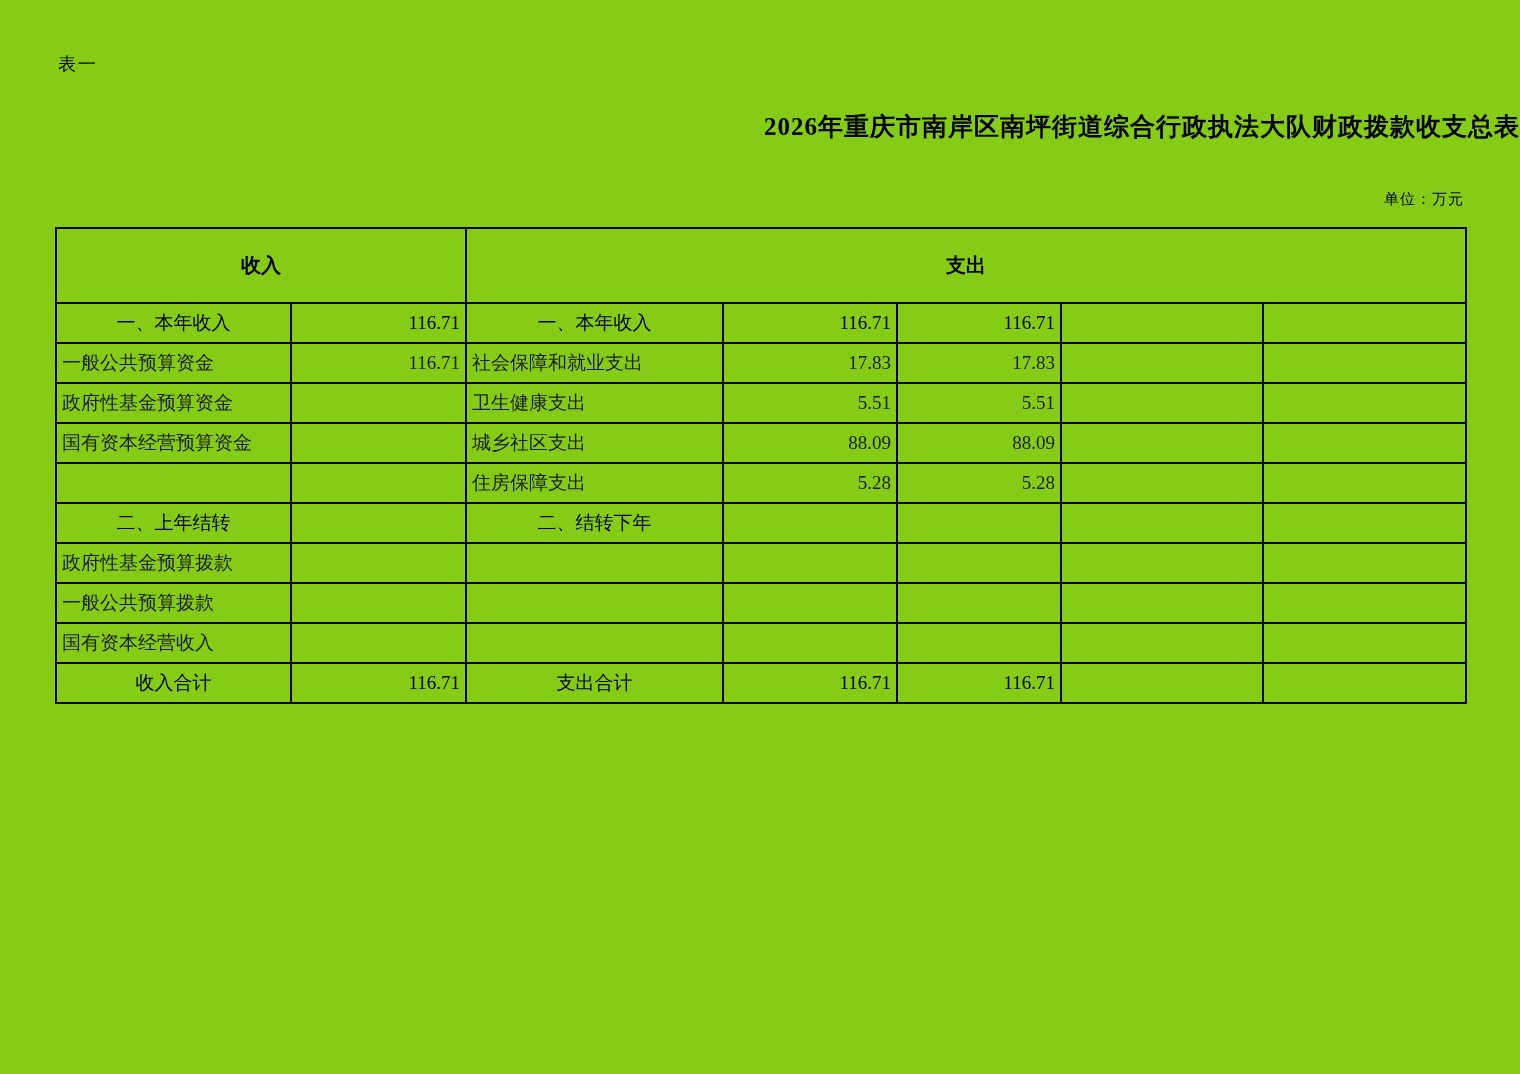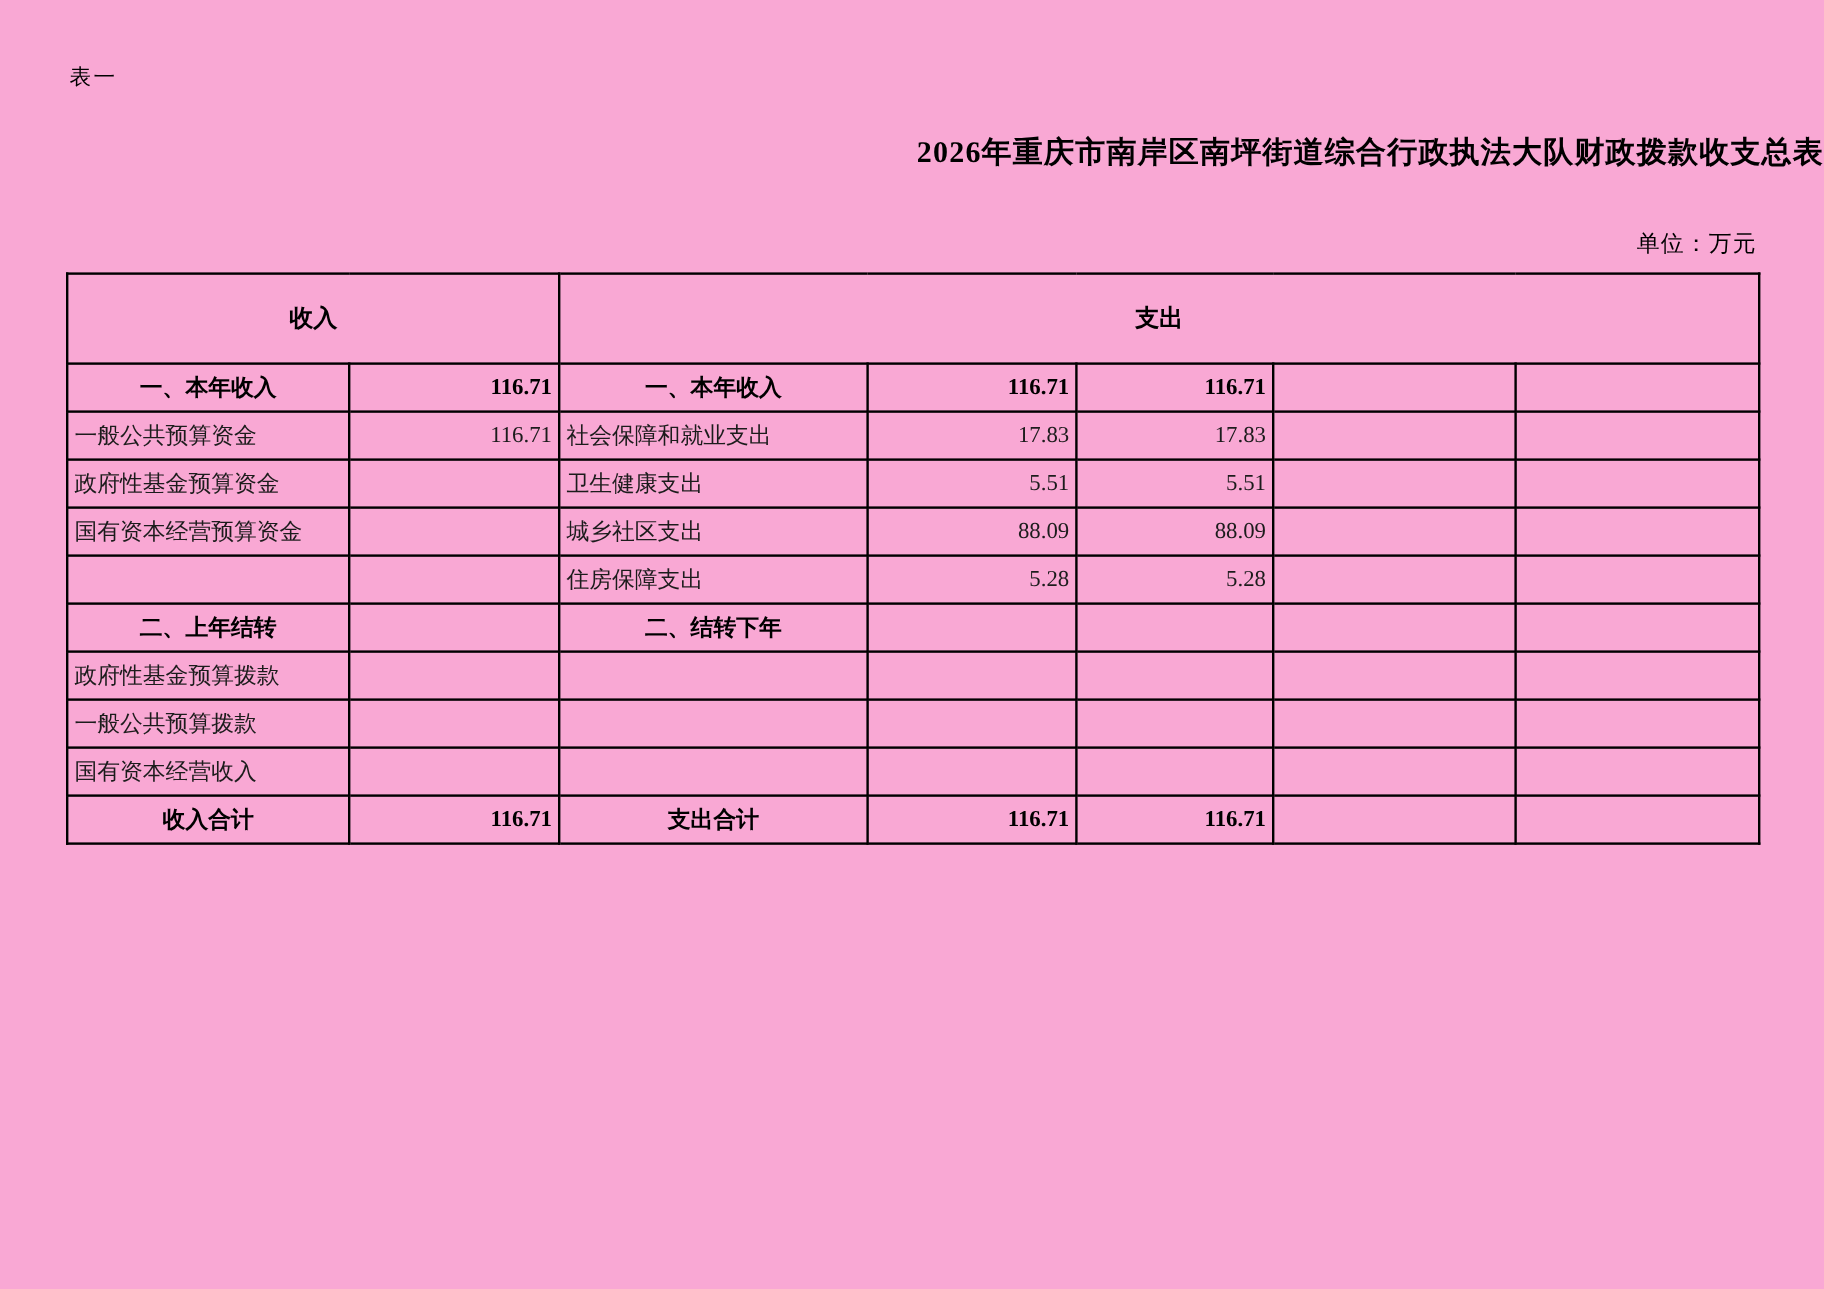--- a/index.html
+++ b/index.html
@@ -7,21 +7,21 @@
     margin: 0;
     padding: 0;
     background: #ffffff;
     font-family: "Liberation Serif", "DejaVu Serif", serif;
     color: #000000;
   }
   .page {
     position: relative;
     width: 1520px;
     height: 1074px;
-    background: #f9a8d4;
+    background: #84cc16;
     overflow: hidden;
     padding-left: 40px;
   }
   .table-label {
     position: absolute;
     left: 58px;
     top: 52px;
     font-size: 18px;
     font-family: "DejaVu Serif", serif;
     letter-spacing: 2px;
@@ -34,21 +34,21 @@
     text-align: right;
     font-size: 25px;
     font-weight: bold;
     font-family: "Liberation Serif", "DejaVu Serif", serif;
     letter-spacing: 1px;
   }
   .unit-note {
     position: absolute;
     right: 56px;
     top: 190px;
-    font-size: 19px;
+    font-size: 15px;
     font-family: "DejaVu Serif", serif;
     letter-spacing: 1px;
   }
   table.budget {
     position: absolute;
     left: 55px;
     top: 227px;
     width: 1410px;
     border-collapse: collapse;
     table-layout: fixed;
@@ -76,21 +76,21 @@
   td.item {
     text-align: left;
     color: #1c1c1c;
   }
   td.num {
     text-align: right;
     font-family: "Liberation Serif", serif;
     color: #1c1c1c;
   }
   tr.bold-row td {
-    font-weight: bold;
+    font-weight: normal;
     color: #000000;
     margin-left: 46px;
   }
   tr.bold-row td.item {
     text-align: center;
     font-family: "Liberation Serif", "DejaVu Serif", serif;
   }
 </style>
 </head>
 <body>

